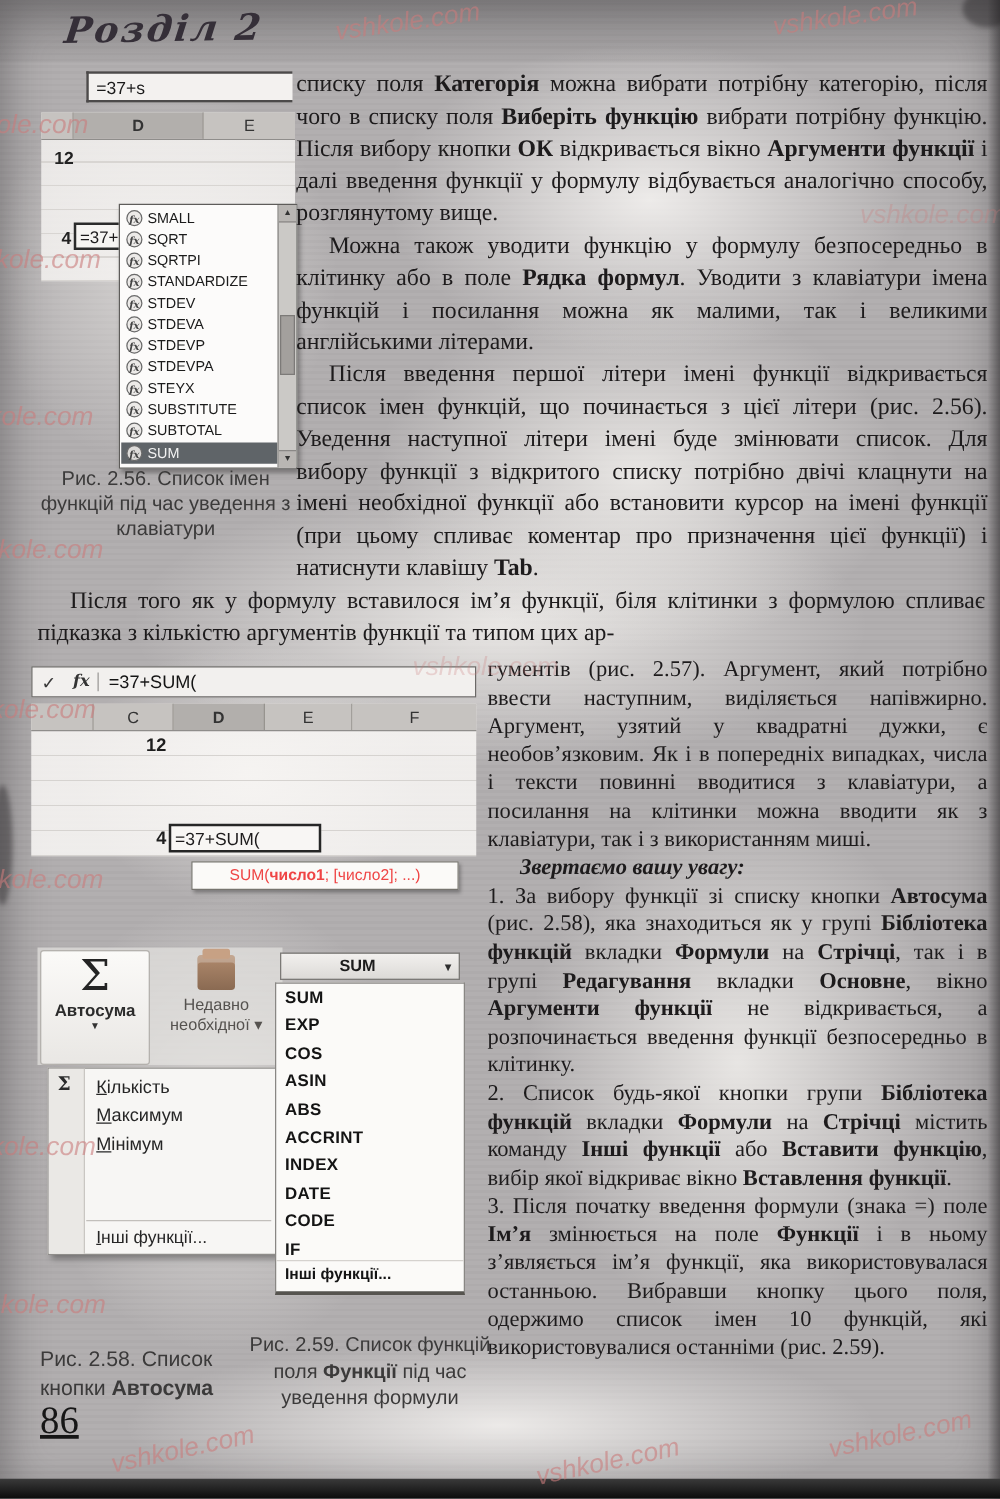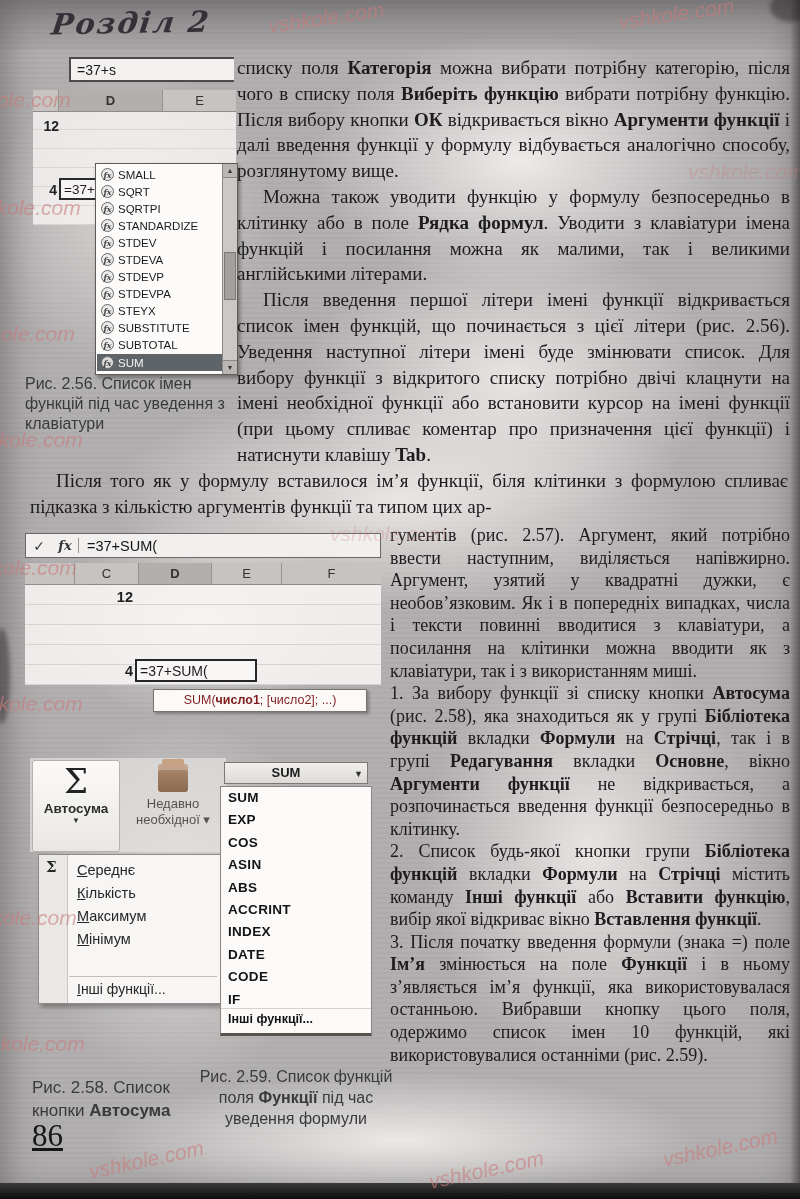--- a/index.html
+++ b/index.html
@@ -34,21 +34,21 @@
   .tx p{margin:0;}
   .tx p.ind{text-indent:26px;}
   .bb{font-weight:bold;}
   .ii{font-style:italic;}
   .col-top{left:237px;top:55px;width:553px;font-size:19px;line-height:25.8px;}
   .full-par{left:30px;top:468px;width:758px;font-size:19px;line-height:26px;}
   .col-bot{left:390px;top:524px;width:400px;font-size:18px;line-height:22.6px;}
 
   
   .caption{position:absolute;font-family:"Liberation Sans",sans-serif;color:#3b3a3a;}
-  .cap256{left:25px;top:374px;width:215px;font-size:16px;line-height:20px;}
+  .cap256{left:25px;top:374px;width:215px;font-size:16px;line-height:20px;text-align:center;}
   .cap257{left:28px;top:702px;width:345px;font-size:16.5px;line-height:22px;text-align:center;}
   .cap258{left:32px;top:1076px;width:190px;font-size:17px;line-height:23px;text-align:left;}
   .cap259{left:196px;top:1066px;width:200px;font-size:16px;line-height:21px;text-align:center;}
 
   
   .fig{position:absolute;font-family:"Liberation Sans",sans-serif;}
   .fig256{left:33px;top:57px;width:203px;height:316px;}
   .fb256{position:absolute;left:36px;top:0;width:165px;height:25px;background:#f3f1ef;
      border:2px solid #4c4a4a;border-right:none;font-size:14px;line-height:22px;padding-left:6px;box-sizing:border-box;color:#1a1a1a;}
   .grid256{position:absolute;left:0;top:33px;width:203px;height:135px;
@@ -87,21 +87,21 @@
   .fb257 .fval{padding-left:8px;font-size:14.5px;color:#141414;}
   .grid257{position:absolute;left:0;top:30px;width:356px;height:122px;
      background:repeating-linear-gradient(0deg,#d6d3d0 0 1px,rgba(250,248,246,.85) 1px 20px);}
   .hrow257{display:flex;height:21px;border-bottom:1px solid #8f8d8b;}
   .v12-257{position:absolute;left:60px;top:26px;width:48px;text-align:right;font-size:14.5px;font-weight:bold;color:#1e1e1e;}
   .v4-257{position:absolute;left:76px;top:100px;width:32px;text-align:right;font-size:14.5px;font-weight:bold;color:#1e1e1e;}
   .acell257{position:absolute;left:110px;top:96px;width:122px;height:23px;border:2px solid #262626;
      background:#f8f6f4;font-size:14px;line-height:20px;padding-left:3px;box-sizing:border-box;}
   .tip257{position:absolute;left:128px;top:126px;width:212px;height:21px;background:#fbfaf8;
      border:1px solid #76746f;box-shadow:2px 2px 3px rgba(0,0,0,.3);font-size:12.5px;line-height:20px;
-     text-align:center;color:#7f1d1d;}
+     text-align:center;color:#ef4444;}
 
   
   .fig258{left:30px;top:758px;width:196px;height:246px;}
   .rib258{position:absolute;left:0;top:0;width:196px;height:94px;background:rgba(228,226,223,.7);}
   .btn-as{position:absolute;left:2px;top:2px;width:86px;height:90px;background:linear-gradient(#fbfaf8,#e9e7e4);
      border:1px solid #b5b2ae;border-radius:3px;text-align:center;}
   .btn-as .sig{font-size:34px;line-height:40px;color:#242424;font-family:"DejaVu Serif",serif;}
   .btn-as .lbl{font-size:13.5px;color:#2c2c2c;font-weight:bold;}
   .btn-as .arr{font-size:8px;color:#333;line-height:10px;}
   .btn-rc{position:absolute;left:92px;top:4px;width:102px;height:88px;text-align:center;color:#55524f;}
@@ -264,20 +264,21 @@
       </div>
       <div class="v12-257">12</div>
       <div class="v4-257">4</div>
       <div class="acell257">=37+SUM(</div>
       <div class="tip257"><span>SUM(</span><span class="bb">число1</span><span>; [число2]; ...)</span></div>
     </div>
   </div>
 
   <div class="tx col-bot">
     <p><span>гументів (рис. 2.57). Аргумент, який потрібно ввести наступним, виділяється напівжирно. Аргумент, узятий у квадратні дужки, є необов’язковим. Як і в попередніх випадках, числа і тексти повинні вводитися з клавіатури, а посилання на клітинки можна вводити як з клавіатури, так і з використанням миші.</span></p>
+    <p class="ind"><span class="bb ii">Звертаємо вашу увагу:</span></p>
     <p><span>1. За вибору функції зі списку кнопки </span><span class="bb">Автосума</span><span> (рис. 2.58), яка знаходиться як у групі </span><span class="bb">Бібліотека функцій</span><span> вкладки </span><span class="bb">Формули</span><span> на </span><span class="bb">Стрічці</span><span>, так і в групі </span><span class="bb">Редагування</span><span> вкладки </span><span class="bb">Основне</span><span>, вікно </span><span class="bb">Аргументи функції</span><span> не відкривається, а розпочинається введення функції безпосередньо в клітинку.</span></p>
     <p><span>2. Список будь-якої кнопки групи </span><span class="bb">Бібліотека функцій</span><span> вкладки </span><span class="bb">Формули</span><span> на </span><span class="bb">Стрічці</span><span> містить команду </span><span class="bb">Інші функції</span><span> або </span><span class="bb">Вставити функцію</span><span>, вибір якої відкриває вікно </span><span class="bb">Вставлення функції</span><span>.</span></p>
     <p><span>3. Після початку введення формули (знака =) поле </span><span class="bb">Ім’я</span><span> змінюється на поле </span><span class="bb">Функції</span><span> і в ньому з’являється ім’я функції, яка використовувалася останньою. Вибравши кнопку цього поля, одержимо список імен 10 функцій, які використовувалися останніми (рис. 2.59).</span></p>
   </div>
 
   <div class="fig fig258">
     <div class="rib258">
       <div class="btn-as">
         <div class="sig">Σ</div>
         <div class="lbl">Автосума</div>
@@ -285,21 +286,20 @@
       </div>
       <div class="btn-rc">
         <div class="box-ico"></div>
         <div class="lbl">Недавно необхідної ▾</div>
       </div>
     </div>
     <div class="menu258">
       <div class="gutter"></div>
       <div class="gsig">Σ</div>
       <div class="as-items">
-          <div class="as-item">Середнє</div>
           <div class="as-item">Кількість</div>
           <div class="as-item">Максимум</div>
           <div class="as-item">Мінімум</div>
         </div>
       <div class="menu-sep"></div>
       <div class="as-other">Інші функції...</div>
     </div>
   </div>
   <div class="caption cap258"><span>Рис. 2.58. Список кнопки </span><span class="bb">Автосума</span></div>
 

